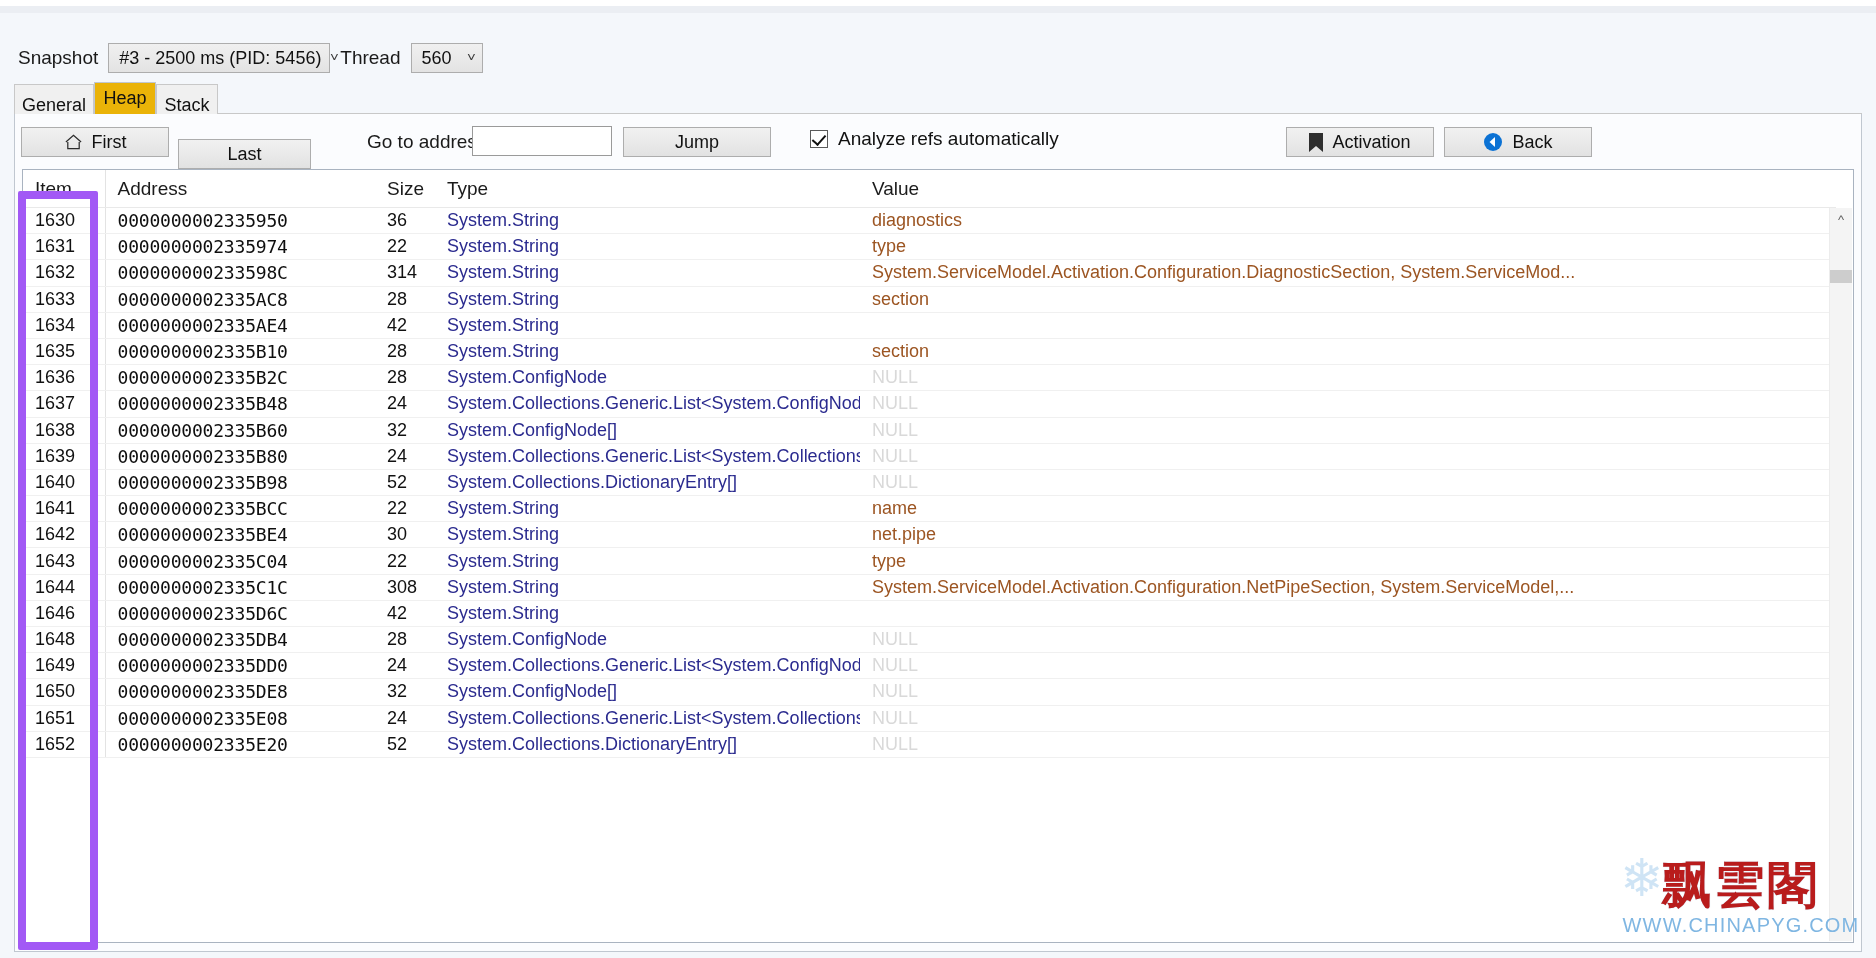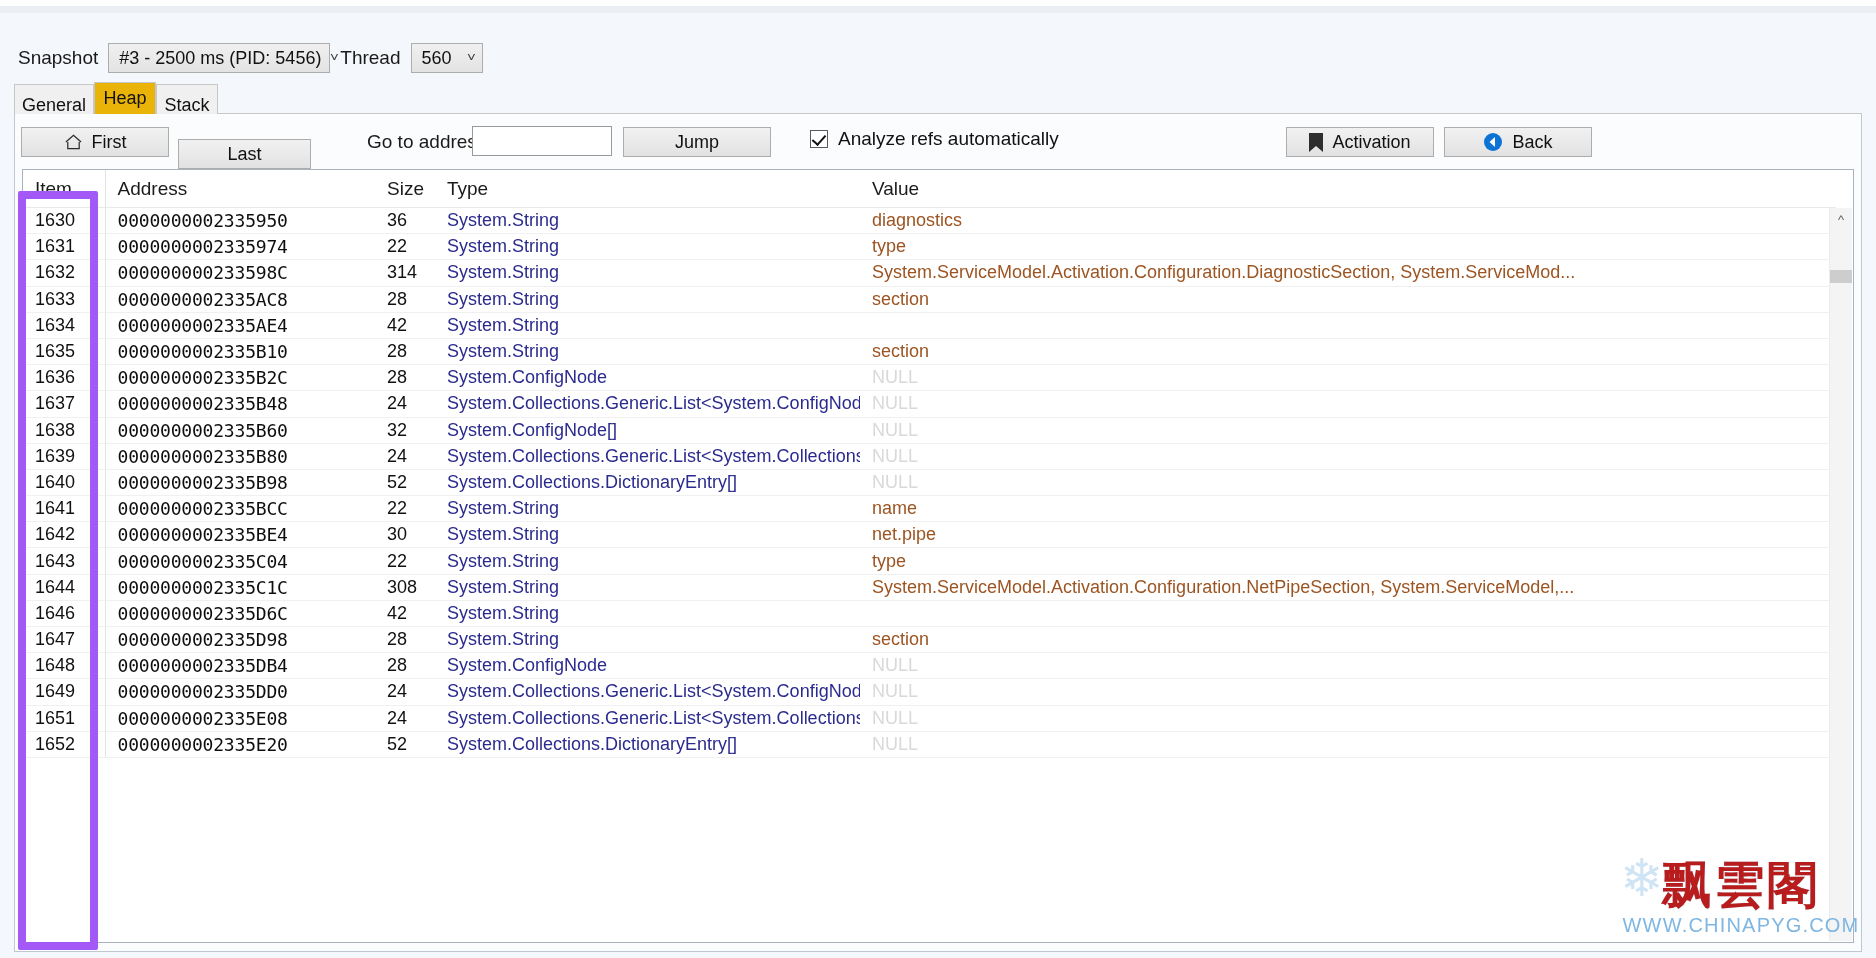--- a/index.html
+++ b/index.html
@@ -372,38 +372,38 @@
               <td class="value">System.ServiceModel.Activation.Configuration.NetPipeSection, System.ServiceModel,...</td>
             </tr>
             <tr>
               <td class="item">1646</td>
               <td class="addr">0000000002335D6C</td>
               <td class="size">42</td>
               <td class="type">System.String</td>
               <td class="value"></td>
             </tr>
             <tr>
-              <td class="item">1647</td>
-              <td class="addr">0000000002335D98</td>
-              <td class="size">28</td>
-              <td class="type">System.String</td>
-              <td class="value">section</td>
-            </tr>
-            <tr>
               <td class="item">1648</td>
               <td class="addr">0000000002335DB4</td>
               <td class="size">28</td>
               <td class="type">System.ConfigNode</td>
               <td class="value null">NULL</td>
             </tr>
             <tr>
               <td class="item">1649</td>
               <td class="addr">0000000002335DD0</td>
               <td class="size">24</td>
               <td class="type">System.Collections.Generic.List&lt;System.ConfigNode&gt;</td>
+              <td class="value null">NULL</td>
+            </tr>
+            <tr>
+              <td class="item">1650</td>
+              <td class="addr">0000000002335DE8</td>
+              <td class="size">32</td>
+              <td class="type">System.ConfigNode[]</td>
               <td class="value null">NULL</td>
             </tr>
             <tr>
               <td class="item">1651</td>
               <td class="addr">0000000002335E08</td>
               <td class="size">24</td>
               <td class="type">System.Collections.Generic.List&lt;System.Collections....</td>
               <td class="value null">NULL</td>
             </tr>
             <tr>

